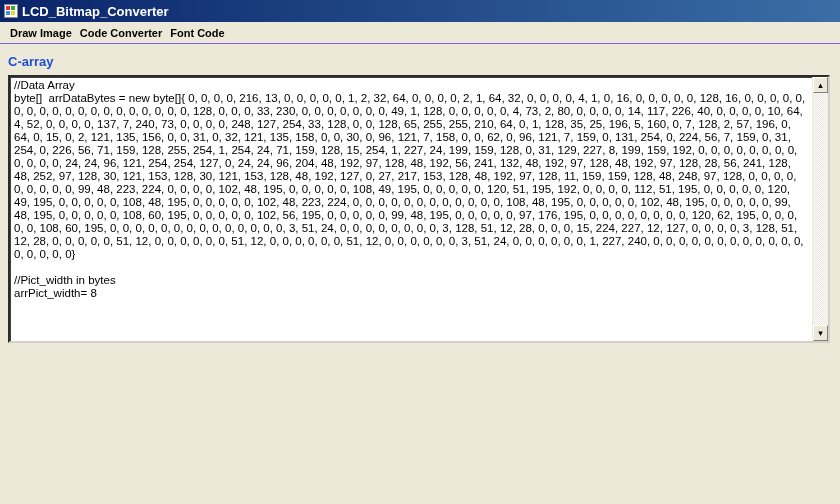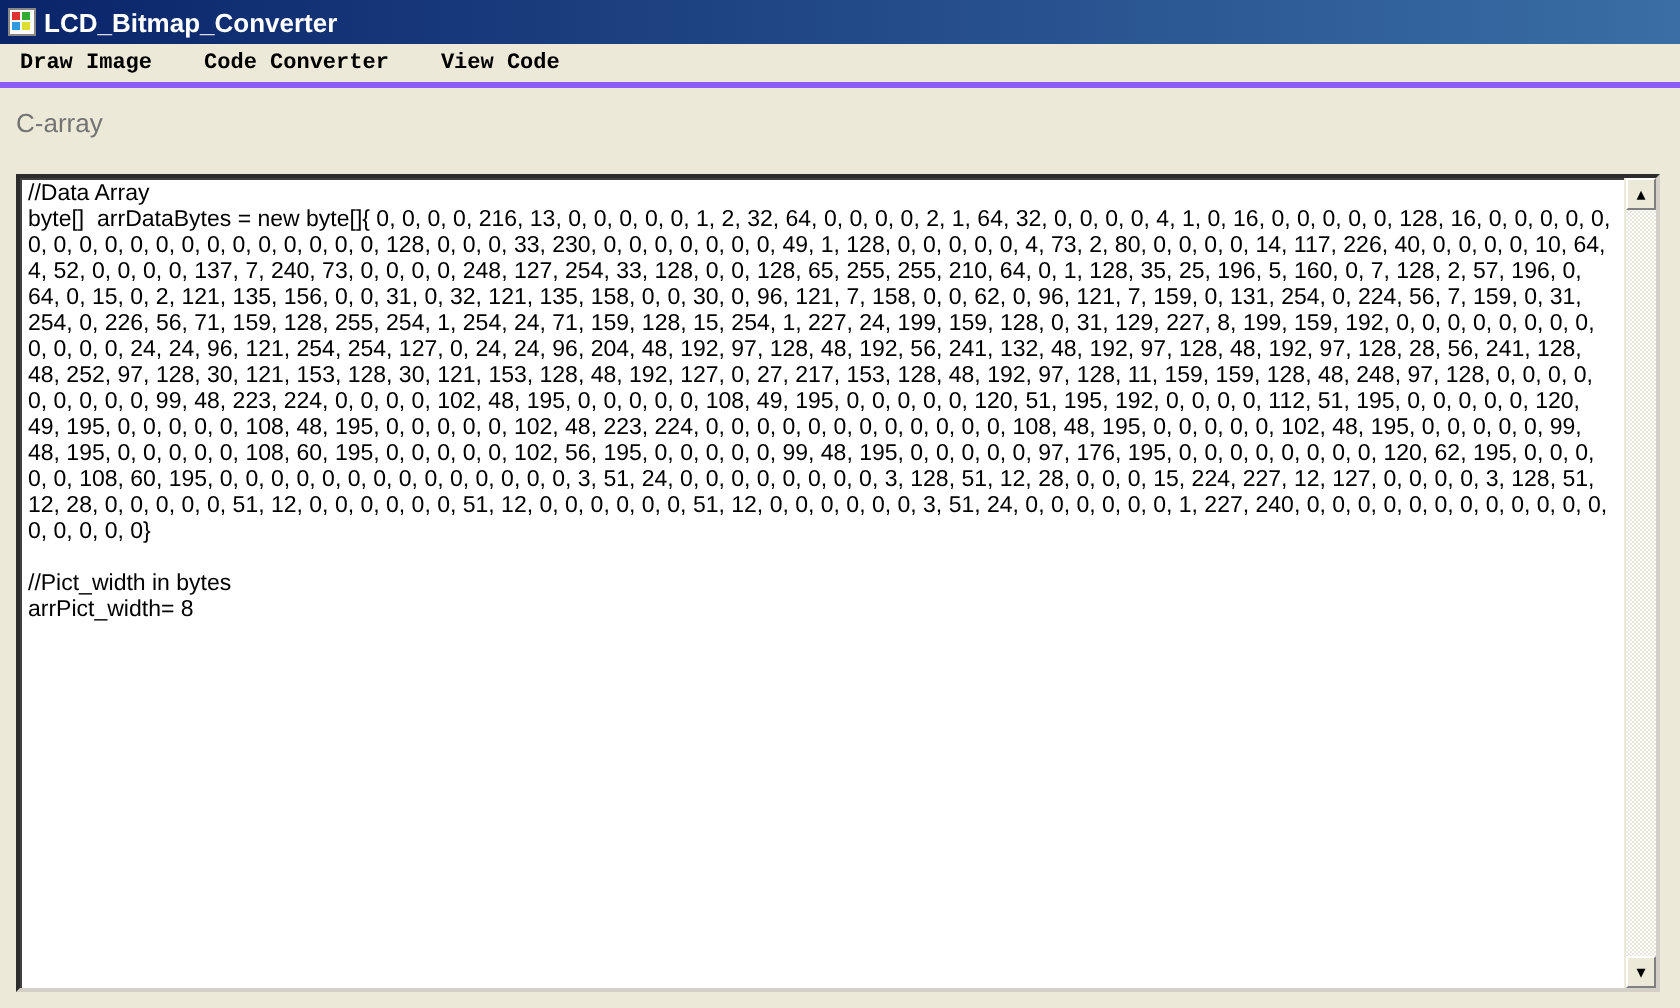--- a/index.html
+++ b/index.html
@@ -26,49 +26,47 @@
     margin-right: 4px;
     display: inline-flex;
     align-items: center; justify-content: center;
     background: #fff;
     border: 1px solid #888;
   }
   .titlebar .sysicon svg { width: 10px; height: 10px; }
   .menubar {
     height: 22px;
     background: #ece9d8;
-    border-bottom: 3px solid #8b5cf6;
+    border-bottom: 1px solid #8b5cf6;
     display: flex;
     align-items: center;
     padding: 0 6px;
-    gap: 18px;
     font-size: 11px;
     font-weight: bold;
     color: #000;
-    font-family: Liberation Mono, monospace;
   }
   .menubar .menuitem {
     padding: 2px 4px;
     cursor: default;
     font-weight: bold;
   }
   .client {
     padding: 10px 8px 8px 8px;
   }
   .panel-label {
     display: block;
     font-size: 13px;
-    margin-bottom: 18px;
-    color: #737373;
-    font-weight: normal;
+    margin-bottom: 6px;
+    color: #1d4ed8;
+    font-weight: bold;
   }
   .textarea-wrap {
     position: relative;
     width: 822px;
-    height: 409px;
+    height: 268px;
     background: #fff;
     border: 2px inset #fff;
     border-top-color: #808080;
     border-left-color: #808080;
     border-right-color: #d4d0c8;
     border-bottom-color: #d4d0c8;
     box-shadow: inset 1px 1px 0 #404040, inset -1px -1px 0 #fff;
   }
   .textarea-content {
     position: absolute;
@@ -116,21 +114,21 @@
         <rect x="0" y="5" width="4" height="4" fill="#39d"></rect>
         <rect x="5" y="5" width="4" height="4" fill="#dd3"></rect>
       </svg>
   </span>
   <span>LCD_Bitmap_Converter</span>
 </div>
 
 <div class="menubar">
   <span class="menuitem">Draw Image</span>
   <span class="menuitem">Code Converter</span>
-  <span class="menuitem">View Code</span>
+  <span class="menuitem">Font Code</span>
 </div>
 
 <div class="client">
   <span class="panel-label">C-array</span>
   <div class="textarea-wrap">
     <div class="textarea-content">//Data Array
 byte[]  arrDataBytes = new byte[]{ 0, 0, 0, 0, 216, 13, 0, 0, 0, 0, 0, 1, 2, 32, 64, 0, 0, 0, 0, 2, 1, 64, 32, 0, 0, 0, 0, 4, 1, 0, 16, 0, 0, 0, 0, 0, 128, 16, 0, 0, 0, 0, 0, 0, 0, 0, 0, 0, 0, 0, 0, 0, 0, 0, 0, 0, 0, 128, 0, 0, 0, 33, 230, 0, 0, 0, 0, 0, 0, 0, 49, 1, 128, 0, 0, 0, 0, 0, 4, 73, 2, 80, 0, 0, 0, 0, 14, 117, 226, 40, 0, 0, 0, 0, 10, 64, 4, 52, 0, 0, 0, 0, 137, 7, 240, 73, 0, 0, 0, 0, 248, 127, 254, 33, 128, 0, 0, 128, 65, 255, 255, 210, 64, 0, 1, 128, 35, 25, 196, 5, 160, 0, 7, 128, 2, 57, 196, 0, 64, 0, 15, 0, 2, 121, 135, 156, 0, 0, 31, 0, 32, 121, 135, 158, 0, 0, 30, 0, 96, 121, 7, 158, 0, 0, 62, 0, 96, 121, 7, 159, 0, 131, 254, 0, 224, 56, 7, 159, 0, 31, 254, 0, 226, 56, 71, 159, 128, 255, 254, 1, 254, 24, 71, 159, 128, 15, 254, 1, 227, 24, 199, 159, 128, 0, 31, 129, 227, 8, 199, 159, 192, 0, 0, 0, 0, 0, 0, 0, 0, 0, 0, 0, 0, 24, 24, 96, 121, 254, 254, 127, 0, 24, 24, 96, 204, 48, 192, 97, 128, 48, 192, 56, 241, 132, 48, 192, 97, 128, 48, 192, 97, 128, 28, 56, 241, 128, 48, 252, 97, 128, 30, 121, 153, 128, 30, 121, 153, 128, 48, 192, 127, 0, 27, 217, 153, 128, 48, 192, 97, 128, 11, 159, 159, 128, 48, 248, 97, 128, 0, 0, 0, 0, 0, 0, 0, 0, 0, 99, 48, 223, 224, 0, 0, 0, 0, 102, 48, 195, 0, 0, 0, 0, 0, 108, 49, 195, 0, 0, 0, 0, 0, 120, 51, 195, 192, 0, 0, 0, 0, 112, 51, 195, 0, 0, 0, 0, 0, 120, 49, 195, 0, 0, 0, 0, 0, 108, 48, 195, 0, 0, 0, 0, 0, 102, 48, 223, 224, 0, 0, 0, 0, 0, 0, 0, 0, 0, 0, 0, 0, 108, 48, 195, 0, 0, 0, 0, 0, 102, 48, 195, 0, 0, 0, 0, 0, 99, 48, 195, 0, 0, 0, 0, 0, 108, 60, 195, 0, 0, 0, 0, 0, 102, 56, 195, 0, 0, 0, 0, 0, 99, 48, 195, 0, 0, 0, 0, 0, 97, 176, 195, 0, 0, 0, 0, 0, 0, 0, 0, 120, 62, 195, 0, 0, 0, 0, 0, 108, 60, 195, 0, 0, 0, 0, 0, 0, 0, 0, 0, 0, 0, 0, 0, 0, 3, 51, 24, 0, 0, 0, 0, 0, 0, 0, 0, 3, 128, 51, 12, 28, 0, 0, 0, 15, 224, 227, 12, 127, 0, 0, 0, 0, 3, 128, 51, 12, 28, 0, 0, 0, 0, 0, 51, 12, 0, 0, 0, 0, 0, 0, 51, 12, 0, 0, 0, 0, 0, 0, 51, 12, 0, 0, 0, 0, 0, 0, 3, 51, 24, 0, 0, 0, 0, 0, 0, 1, 227, 240, 0, 0, 0, 0, 0, 0, 0, 0, 0, 0, 0, 0, 0, 0, 0, 0, 0}
 
 //Pict_width in bytes
 arrPict_width= 8</div>

